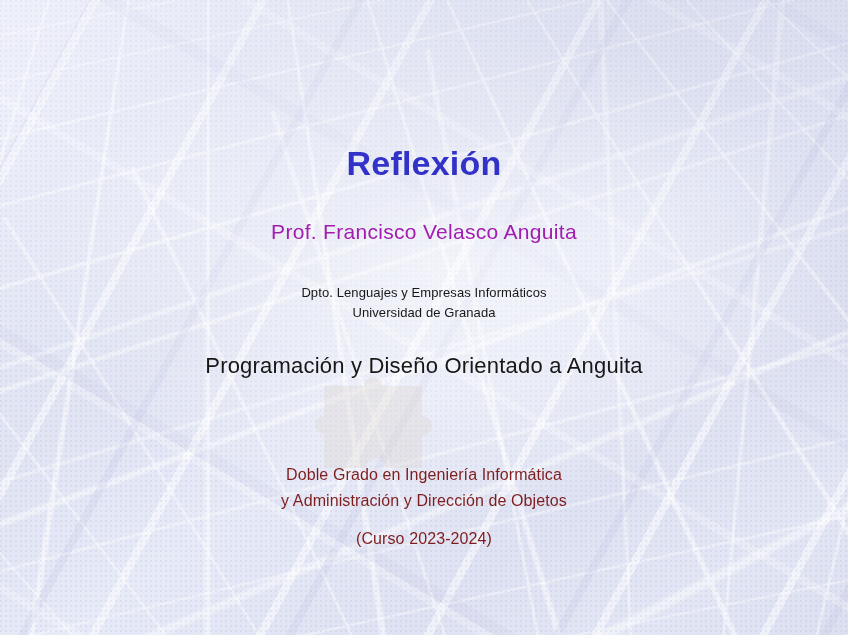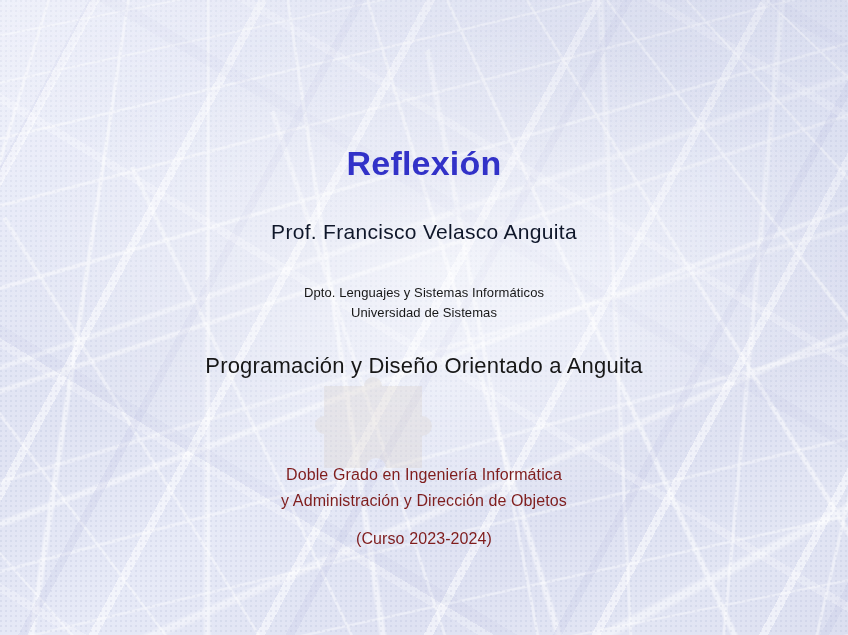--- a/index.html
+++ b/index.html
@@ -169,21 +169,21 @@
     line-height: 1.1;
   }
 
   .author {
     position: absolute;
     left: 0;
     right: 0;
     top: 219px;
     font-size: 21px;
     font-weight: normal;
-    color: #0f172a;
+    color: #a21caf;
     line-height: 1.2;
     letter-spacing: .3px;
   }
 
   .affiliation {
     position: absolute;
     left: 0;
     right: 0;
     top: 283px;
     font-size: 13px;
@@ -240,22 +240,22 @@
     </svg>
   </div>
 
   <div class="content">
 
     <h1 class="slide-title">Reflexión</h1>
 
     <div class="author">Prof. Francisco Velasco Anguita</div>
 
     <div class="affiliation">
-      <span class="txt-line">Dpto. Lenguajes y Sistemas Informáticos</span>
-      <span class="txt-line">Universidad de Sistemas</span>
+      <span class="txt-line">Dpto. Lenguajes y Empresas Informáticos</span>
+      <span class="txt-line">Universidad de Granada</span>
     </div>
 
     <div class="course-title">Programación y Diseño Orientado a Anguita</div>
 
     <div class="degree">
       <span class="txt-line">Doble Grado en Ingeniería Informática</span>
       <span class="txt-line">y Administración y Dirección de Objetos</span>
       <span class="academic-year">(Curso 2023-2024)</span>
     </div>
 

